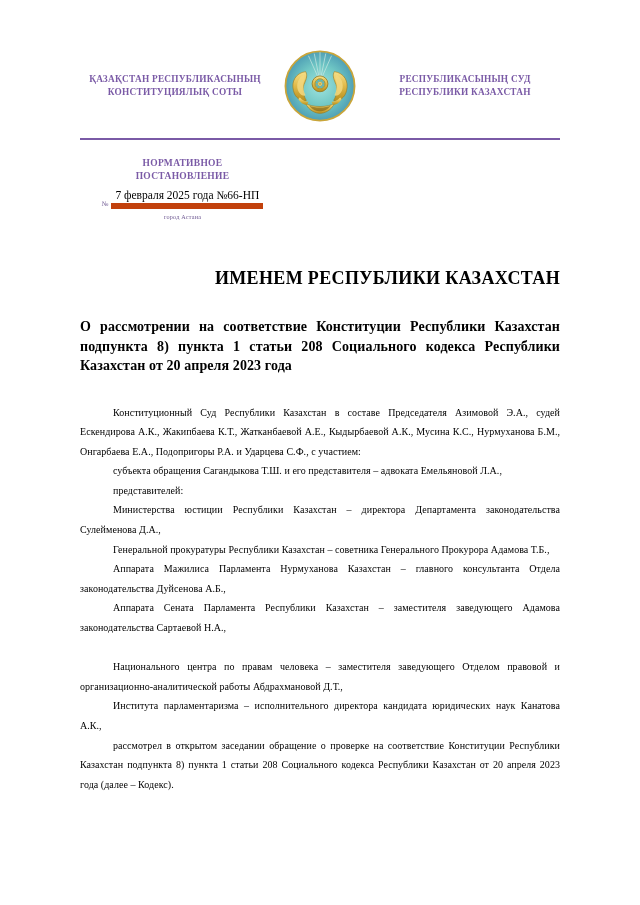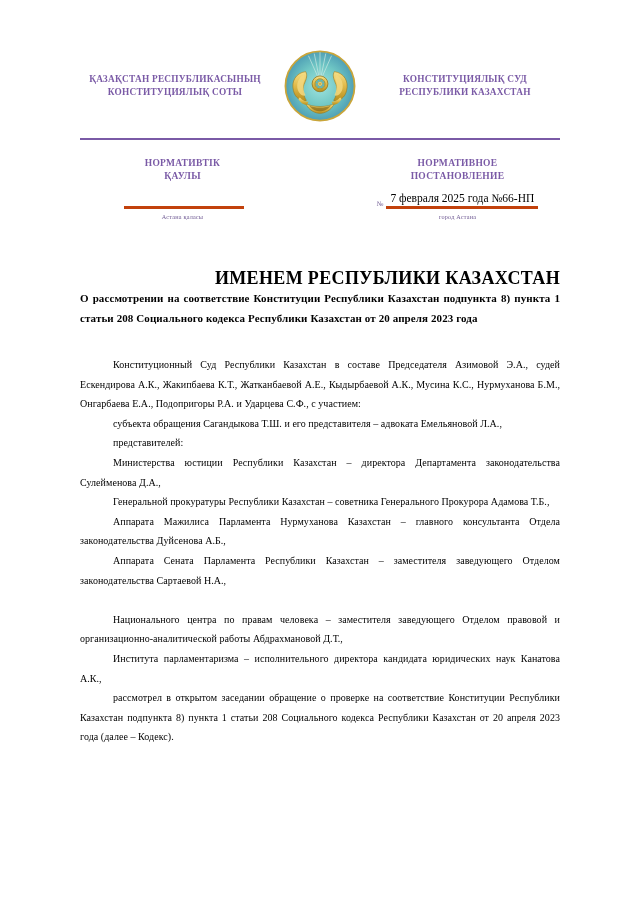--- a/index.html
+++ b/index.html
@@ -90,21 +90,21 @@
     justify-content: center;
     height: 14px;
   }
   .tb-no {
     font-size: 7px;
     color: #6f5a93;
     margin-right: 3px;
     padding-bottom: 1px;
   }
   .tb-fill {
-    border-bottom: 3px solid #c2410c;
+    border-bottom: 6px solid #c2410c;
     min-width: 100px;
     text-align: center;
     font-size: 11.5px;
     line-height: 13px;
     color: #000;
     padding: 0 4px 1px 4px;
     white-space: nowrap;
   }
   .tb-fill.blank { min-width: 112px; }
   .tb-city {
@@ -116,22 +116,23 @@
 
   
   .inname {
     margin-top: 48px;
     text-align: right;
     font-weight: bold;
     font-size: 18px;
     letter-spacing: 0.35px;
   }
   .subject {
-    font-weight: bold;
-    font-size: 11px;
+    margin-top: 28px;
+    font-weight: bold;
+    font-size: 14px;
     line-height: 19.5px;
     text-align: justify;
     text-align-last: left;
     letter-spacing: 0.1px;
   }
 
   
   .body {
     margin-top: 27px;
     font-size: 10px;
@@ -201,40 +202,29 @@
 
         <path d="M30 74 C38 80 62 80 70 74 C66 84 56 88 50 88 C44 88 34 84 30 74 Z" fill="url(#goldg)" stroke="#9a7518" stroke-width="0.8"></path>
         <path d="M35 77 C42 81 58 81 65 77 C60 84 54 85 50 85 C46 85 40 84 35 77 Z" fill="#6b5410" opacity="0.55"></path>
 
         <path d="M22 66 C26 70 30 72 34 72 L32 76 C26 76 22 72 20 68 Z" fill="url(#goldg)"></path>
         <path d="M78 66 C74 70 70 72 66 72 L68 76 C74 76 78 72 80 68 Z" fill="url(#goldg)"></path>
       </svg>
     </div>
 
     <div class="lh-text">
-      <span class="l1">КОНСТИТУЦИЯЛЫҚ СУД</span>
+      <span class="l1">РЕСПУБЛИКАСЫНЫҢ СУД</span>
       <span class="l2">РЕСПУБЛИКИ КАЗАХСТАН</span>
     </div>
   </div>
 
   <hr class="rule">
 
   <div class="typeblock">
 
-    <div class="tb-col">
-      <div class="tb-title">
-        <span>НОРМАТИВТІК</span>
-        <span>ҚАУЛЫ</span>
-      </div>
-      <div class="tb-line-row">
-        <span class="tb-no"></span>
-        <span class="tb-fill blank"></span>
-      </div>
-      <div class="tb-city">Астана қаласы</div>
-    </div>
 
     <div class="tb-col">
       <div class="tb-title">
         <span>НОРМАТИВНОЕ</span>
         <span>ПОСТАНОВЛЕНИЕ</span>
       </div>
       <div class="tb-line-row">
         <span class="tb-no">№</span>
         <span class="tb-fill">7 февраля 2025 года №66-НП</span>
       </div>
@@ -246,19 +236,19 @@
 
   <div class="subject">О рассмотрении на соответствие Конституции Республики Казахстан подпункта 8) пункта 1 статьи 208 Социального кодекса Республики Казахстан от 20 апреля 2023 года</div>
 
   <div class="body">
     <p>Конституционный Суд Республики Казахстан в составе Председателя Азимовой Э.А., судей Ескендирова А.К., Жакипбаева К.Т., Жатканбаевой А.Е., Кыдырбаевой А.К., Мусина К.С., Нурмуханова Б.М., Онгарбаева Е.А., Подопригоры Р.А. и Ударцева С.Ф., с участием:</p>
     <p>субъекта обращения Сагандыкова Т.Ш. и его представителя – адвоката Емельяновой Л.А.,</p>
     <p>представителей:</p>
     <p>Министерства юстиции Республики Казахстан – директора Департамента законодательства Сулейменова Д.А.,</p>
     <p>Генеральной прокуратуры Республики Казахстан – советника Генерального Прокурора Адамова Т.Б.,</p>
     <p>Аппарата Мажилиса Парламента Нурмуханова Казахстан – главного консультанта Отдела законодательства Дуйсенова А.Б.,</p>
-    <p>Аппарата Сената Парламента Республики Казахстан – заместителя заведующего Отделом законодательства Сартаевой Н.А.,</p>
+    <p>Аппарата Сената Парламента Республики Казахстан – заместителя заведующего Адамова законодательства Сартаевой Н.А.,</p>
     <p class="gap">Национального центра по правам человека – заместителя заведующего Отделом правовой и организационно-аналитической работы Абдрахмановой Д.Т.,</p>
     <p>Института парламентаризма – исполнительного директора кандидата юридических наук Канатова А.К.,</p>
     <p>рассмотрел в открытом заседании обращение о проверке на соответствие Конституции Республики Казахстан подпункта 8) пункта 1 статьи 208 Социального кодекса Республики Казахстан от 20 апреля 2023 года (далее – Кодекс).</p>
   </div>
 
 </div>
 
 </body></html>

